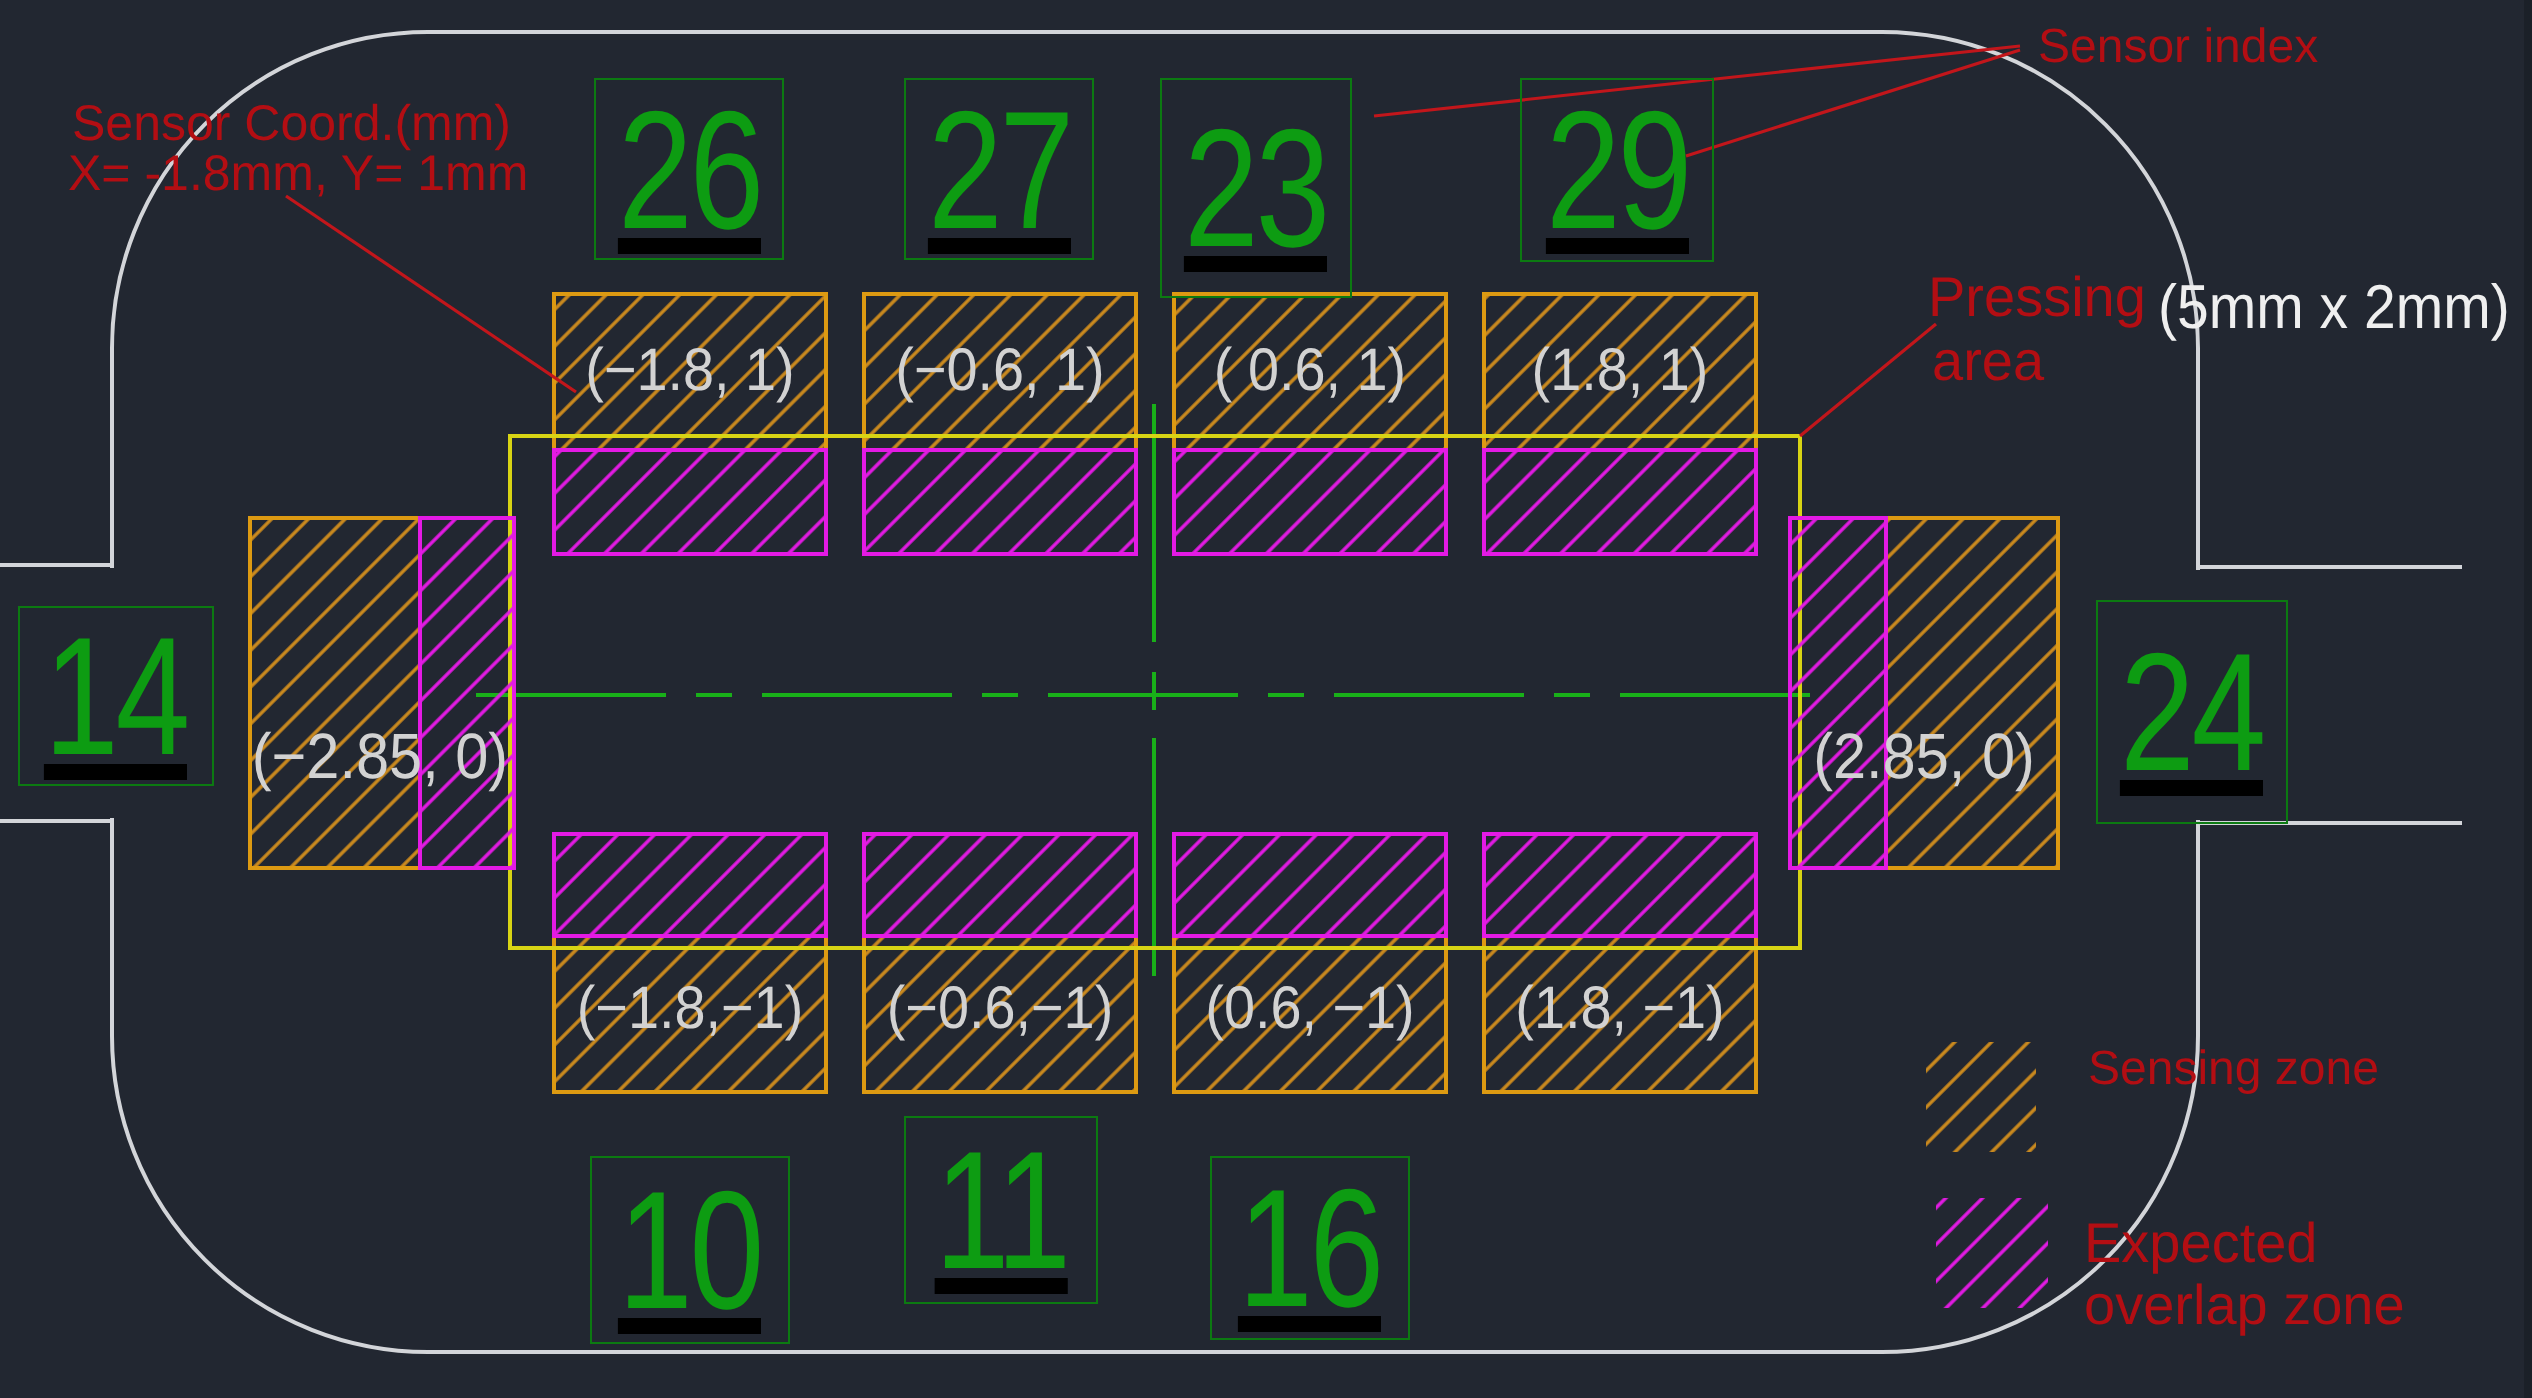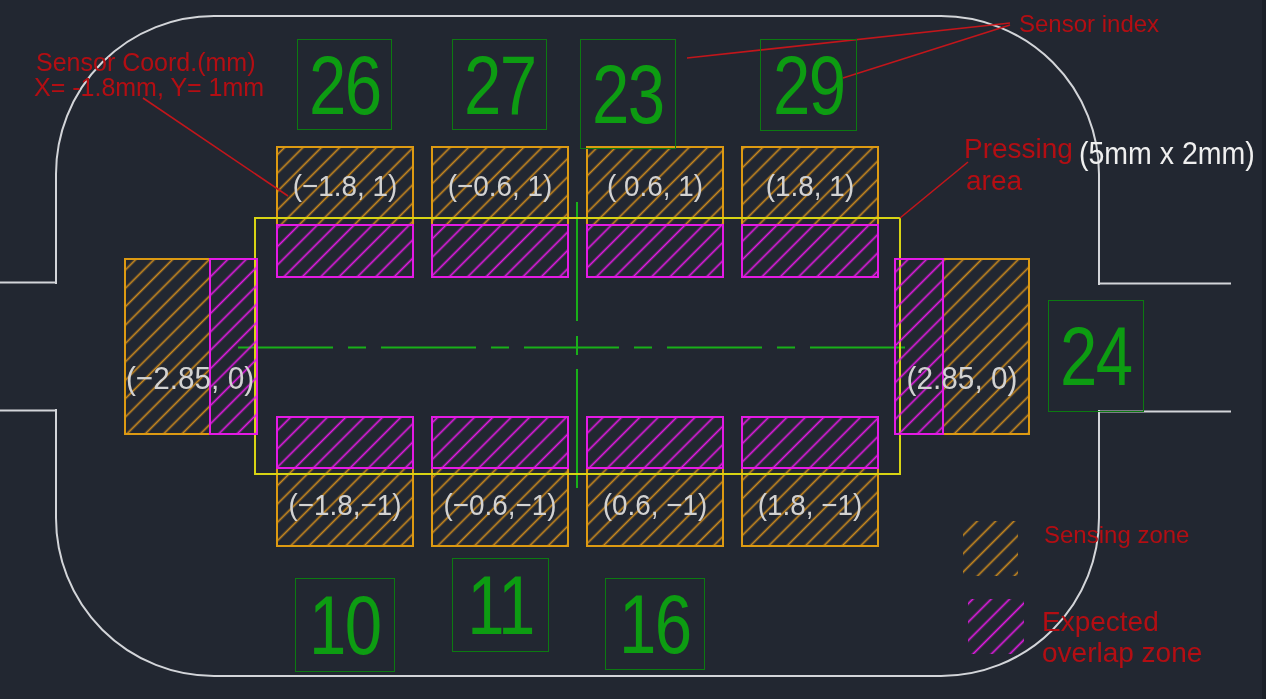--- a/index.html
+++ b/index.html
@@ -28,21 +28,21 @@
   .swm{fill:url(#hM);stroke:none;}
   .txt{position:absolute;white-space:nowrap;line-height:1.08;}
   .red{color:var(--red-text);}
   .coord{
     position:absolute;font-size:30px;color:var(--coord-text);text-align:center;
     transform:scaleX(.93);transform-origin:50% 50%;white-space:nowrap;line-height:1;
   }
   .coord.side{font-size:32px;}
   .gbox{
     position:absolute;border:1.5px solid var(--green-border);
-    display:flex;align-items:center;justify-content:center;box-sizing:border-box;
+    display:flex;align-items:center;justify-content:center;box-sizing:border-box;text-decoration:underline;
   }
   .gnum{
     color:var(--green-number);font-size:84px;font-weight:400;line-height:1;
     transform:scaleX(.8);letter-spacing:-2px;
   }
   .edge-strip{position:absolute;right:0;top:0;width:4px;height:699px;background:#1b2028;}
 </style>
 </head>
 <body>
 
@@ -116,20 +116,23 @@
     </div>
   <div class="gbox" style="left:452px;top:39px;width:95px;height:91px">
       <span class="gnum">27</span>
     </div>
   <div class="gbox" style="left:580px;top:39px;width:96px;height:110px">
       <span class="gnum">23</span>
     </div>
   <div class="gbox" style="left:760px;top:39px;width:97px;height:92px">
       <span class="gnum">29</span>
     </div>
+  <div class="gbox" style="left:9px;top:303px;width:98px;height:90px">
+      <span class="gnum">14</span>
+    </div>
   <div class="gbox" style="left:1048px;top:300px;width:96px;height:112px">
       <span class="gnum">24</span>
     </div>
   <div class="gbox" style="left:295px;top:578px;width:100px;height:94px">
       <span class="gnum">10</span>
     </div>
   <div class="gbox" style="left:452px;top:558px;width:97px;height:94px">
       <span class="gnum">11</span>
     </div>
   <div class="gbox" style="left:605px;top:578px;width:100px;height:92px">

